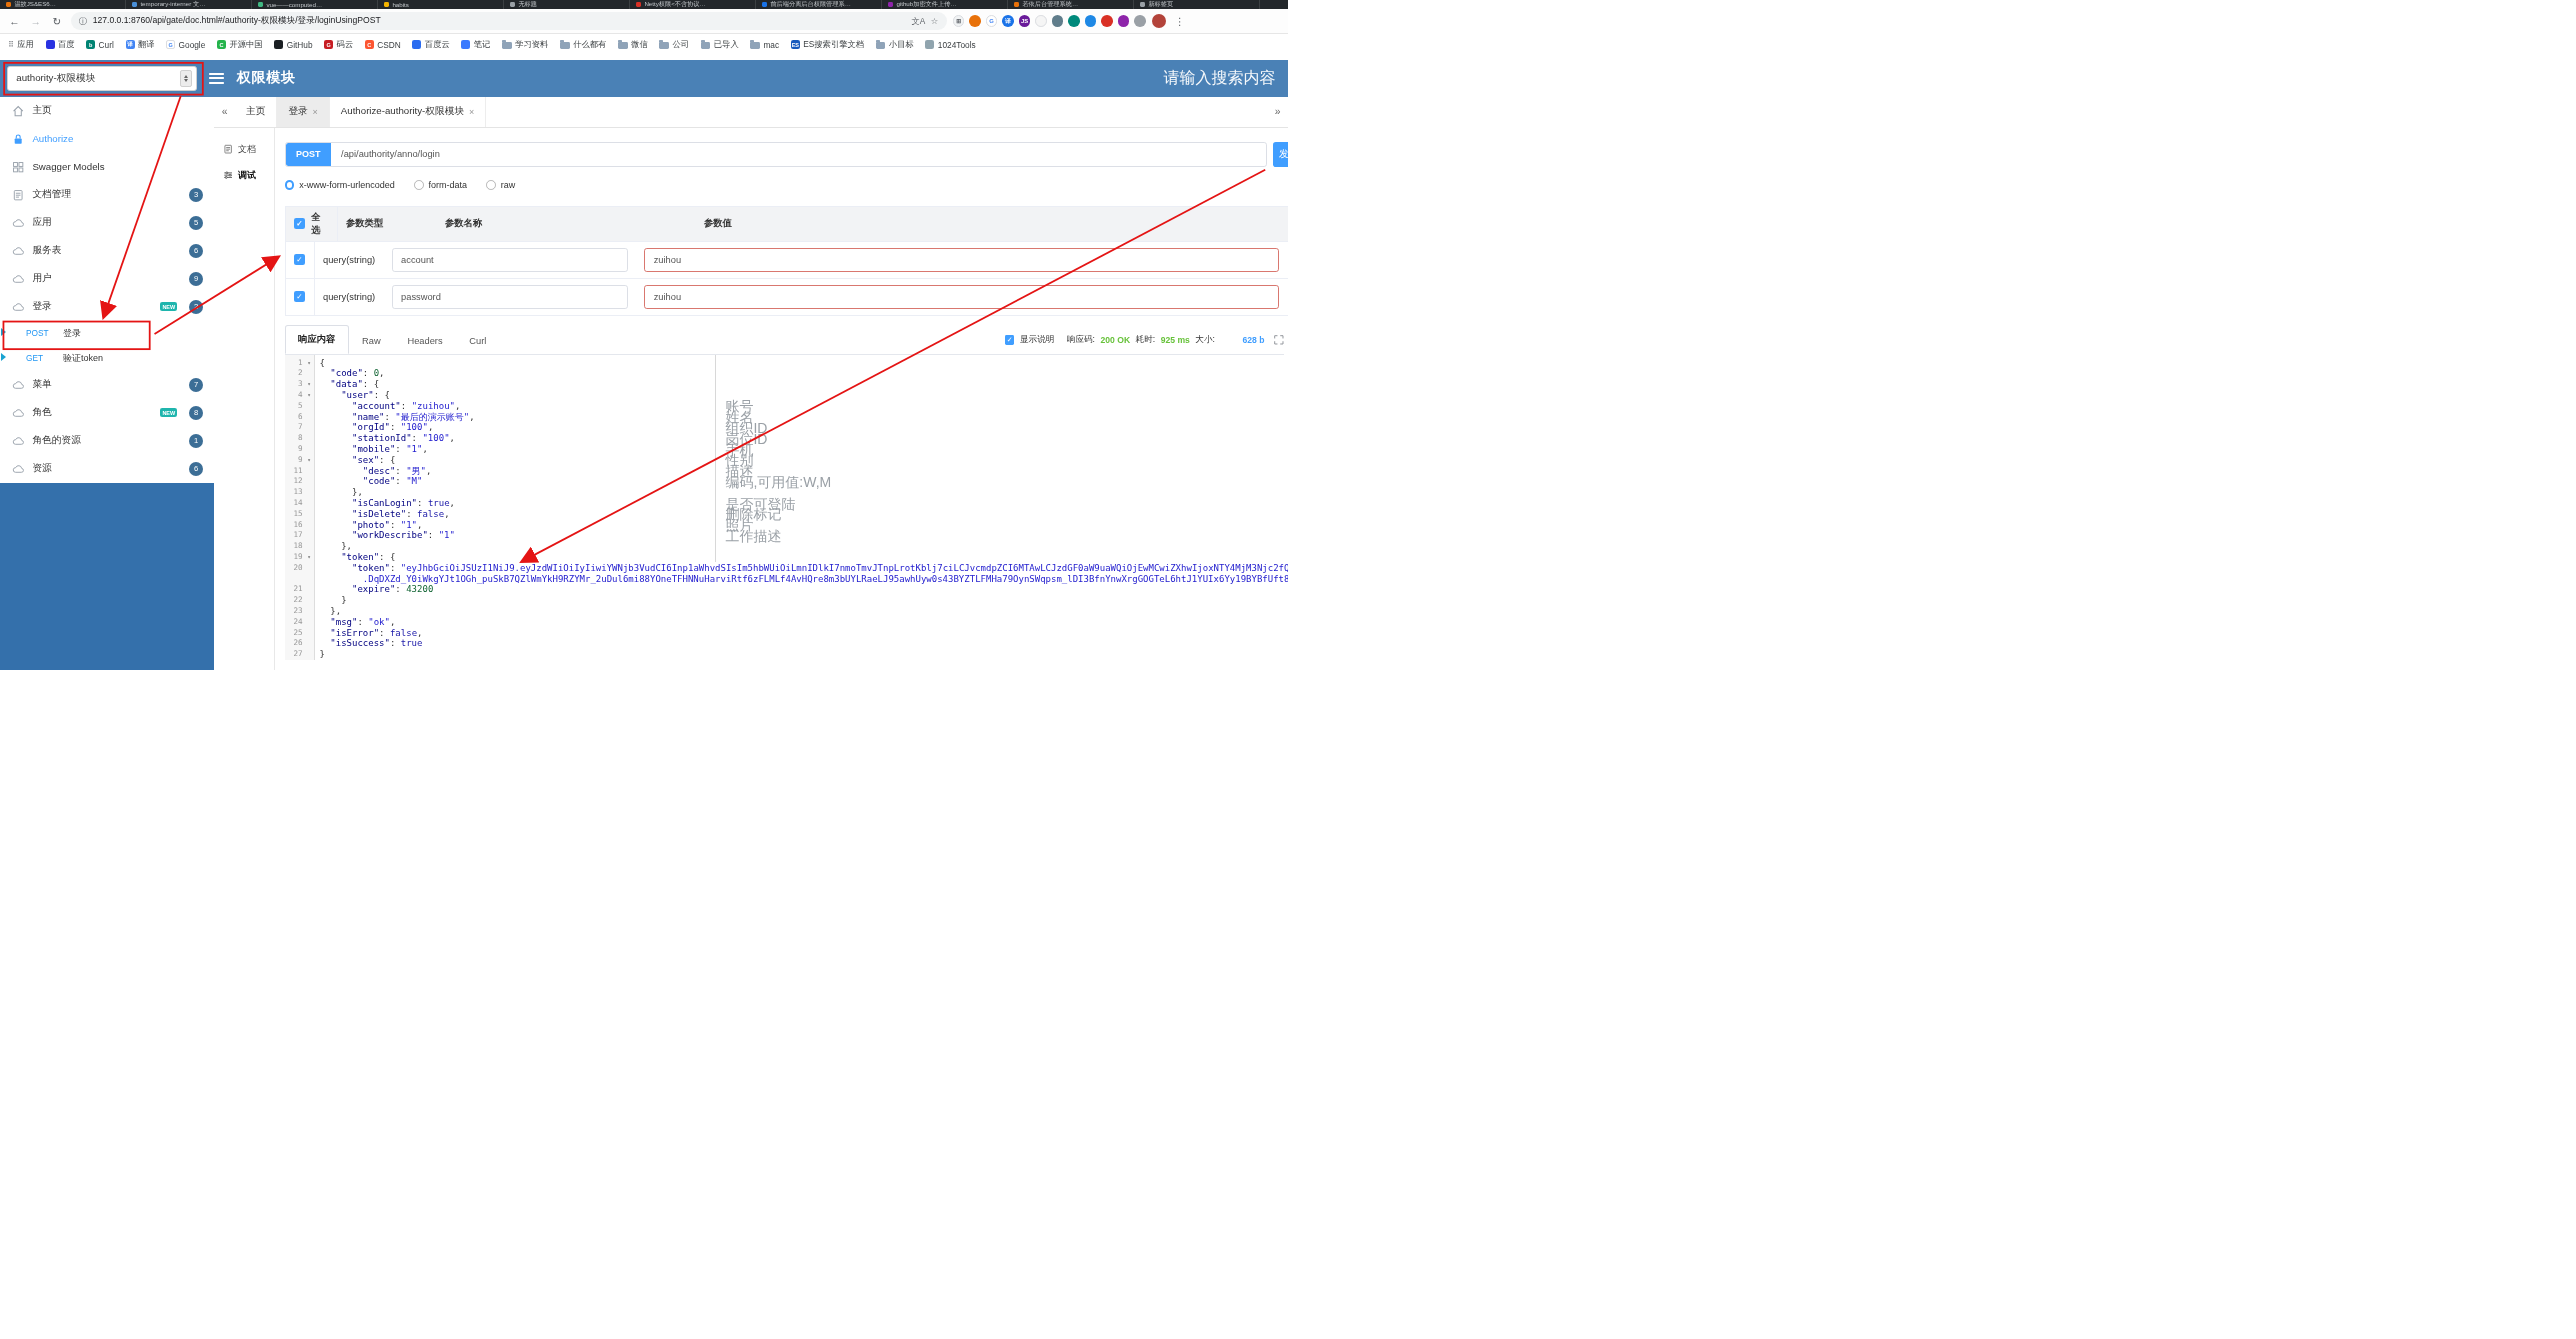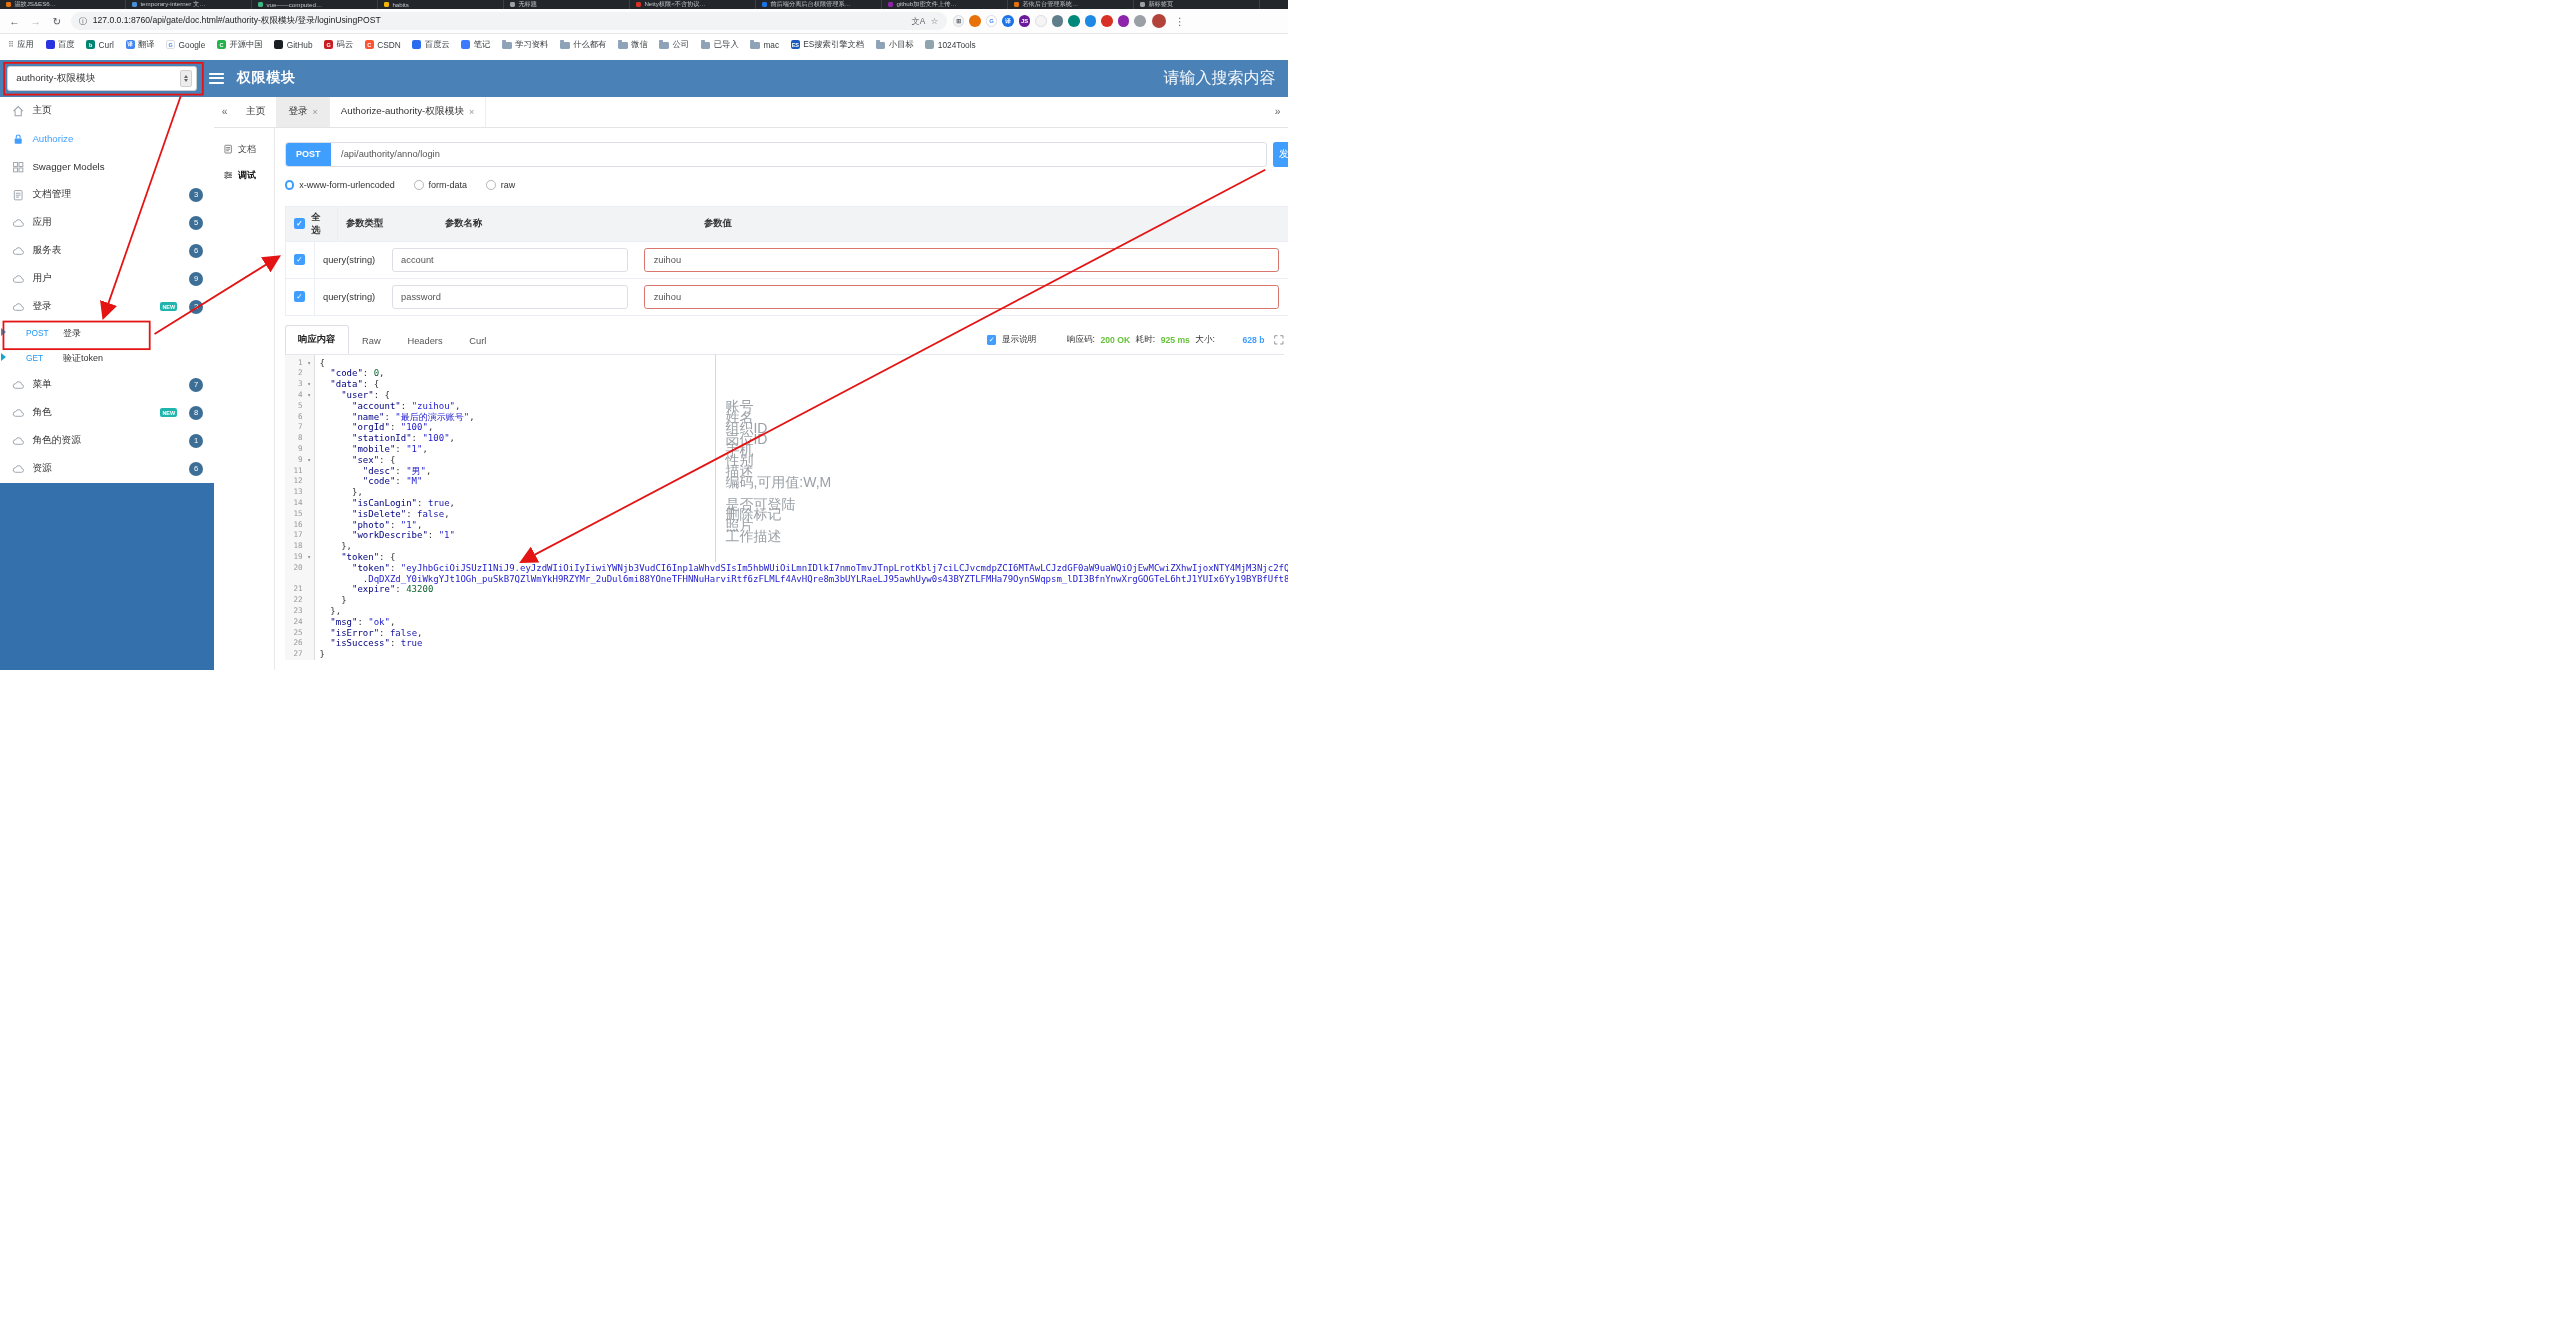--- a/index.html
+++ b/index.html
@@ -520,21 +520,21 @@
         <div class="resp-bar">
           <span id="resptabs" style="display:flex;align-items:flex-end;">
               <span class="rtab active">响应内容</span>
               <span class="rtab">Raw</span>
               <span class="rtab">Headers</span>
               <span class="rtab">Curl</span>
             </span>
           <span class="resp-right">
             <span class="checkbox cb">✓</span>
             <span>显示说明</span>
-            <span style="margin-left:25px;">响应码:</span>
+            <span style="margin-left:7px;">响应码:</span>
               <span class="st-green">200 OK</span>
             <span>耗时:</span>
               <span class="st-green">925 ms</span>
             <span>大小:</span>
               <span class="st-blue">628 b</span>
             <svg class="fullsc" viewBox="0 0 14 14">
                 <path d="M1 5V1h4M9 1h4v4M13 9v4H9M5 13H1V9" fill="none" stroke="#909399" stroke-width="1.4"></path>
               </svg>
           </span>
         </div>

